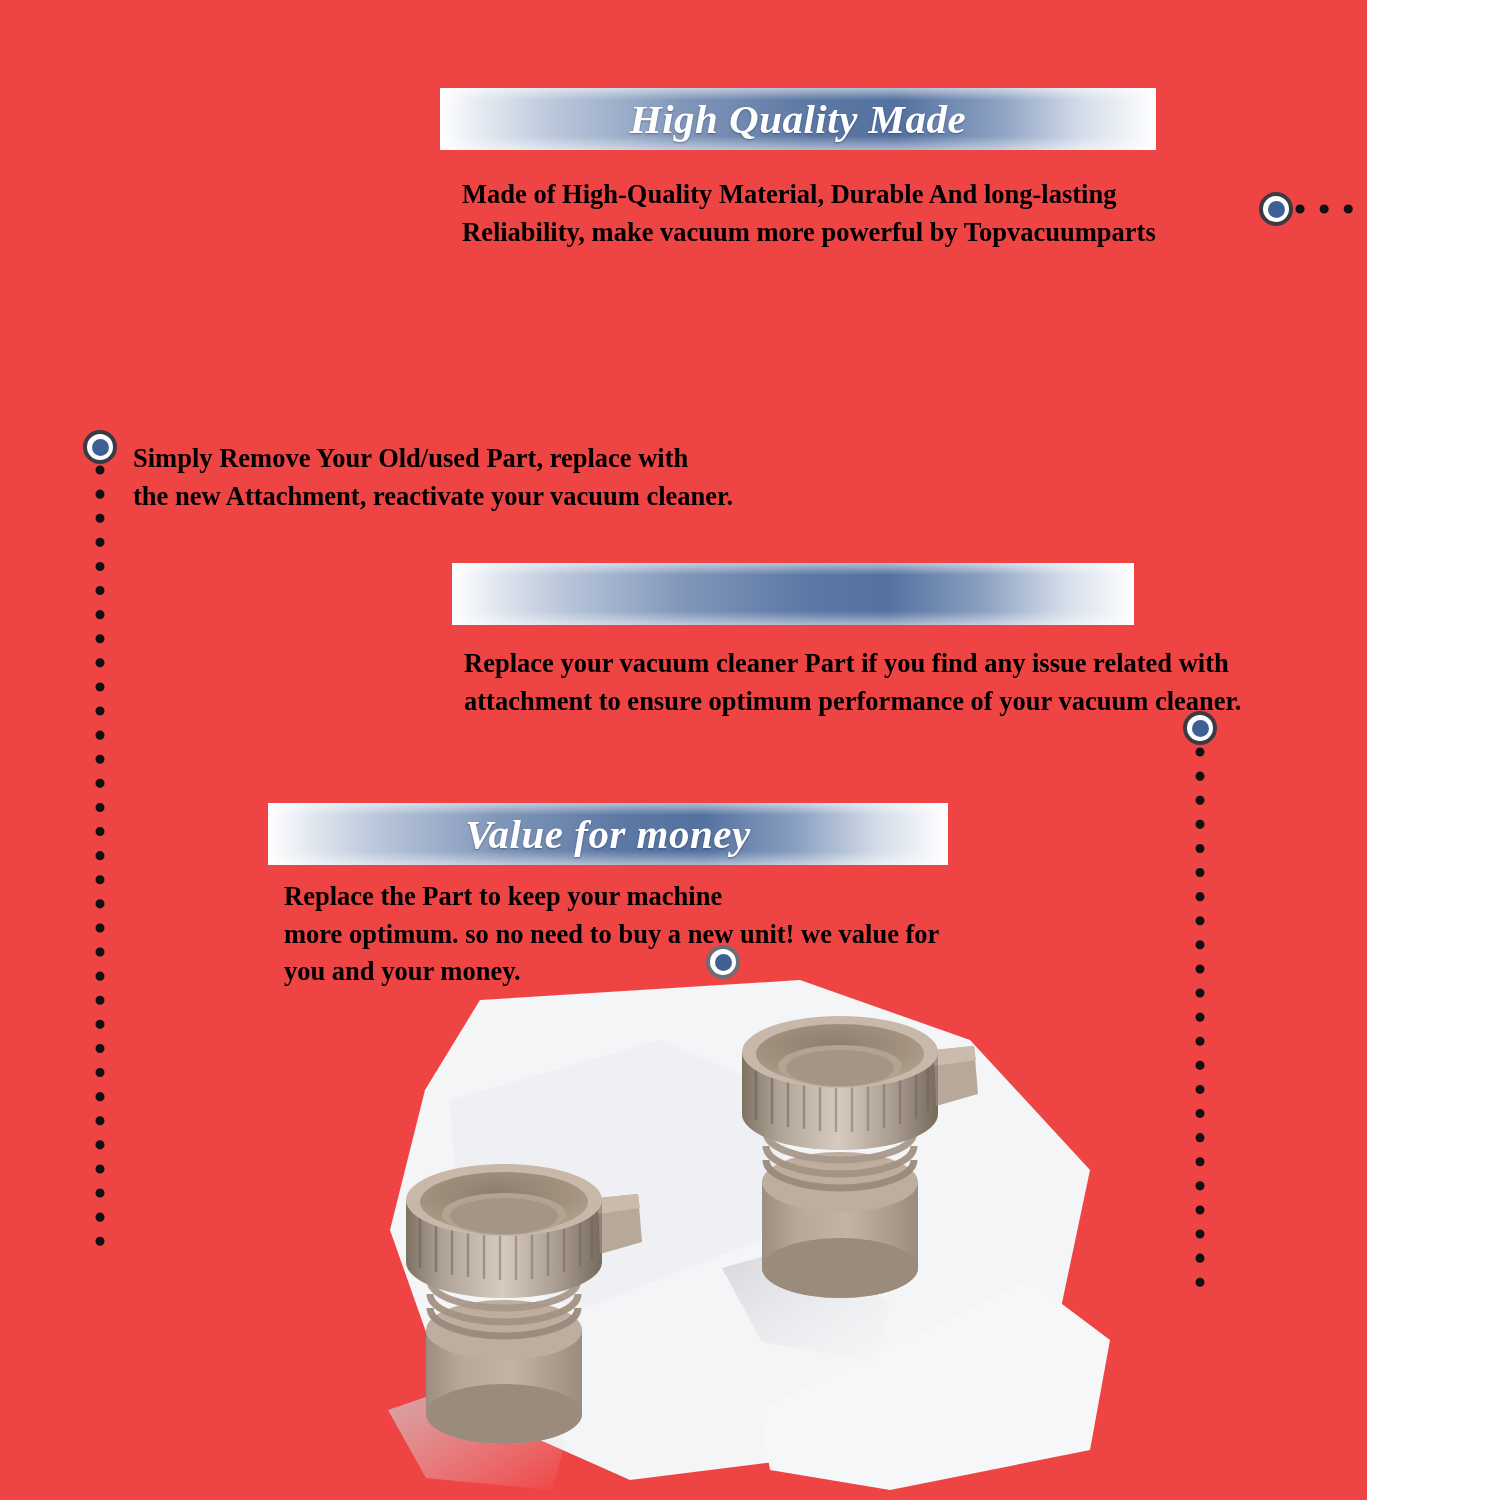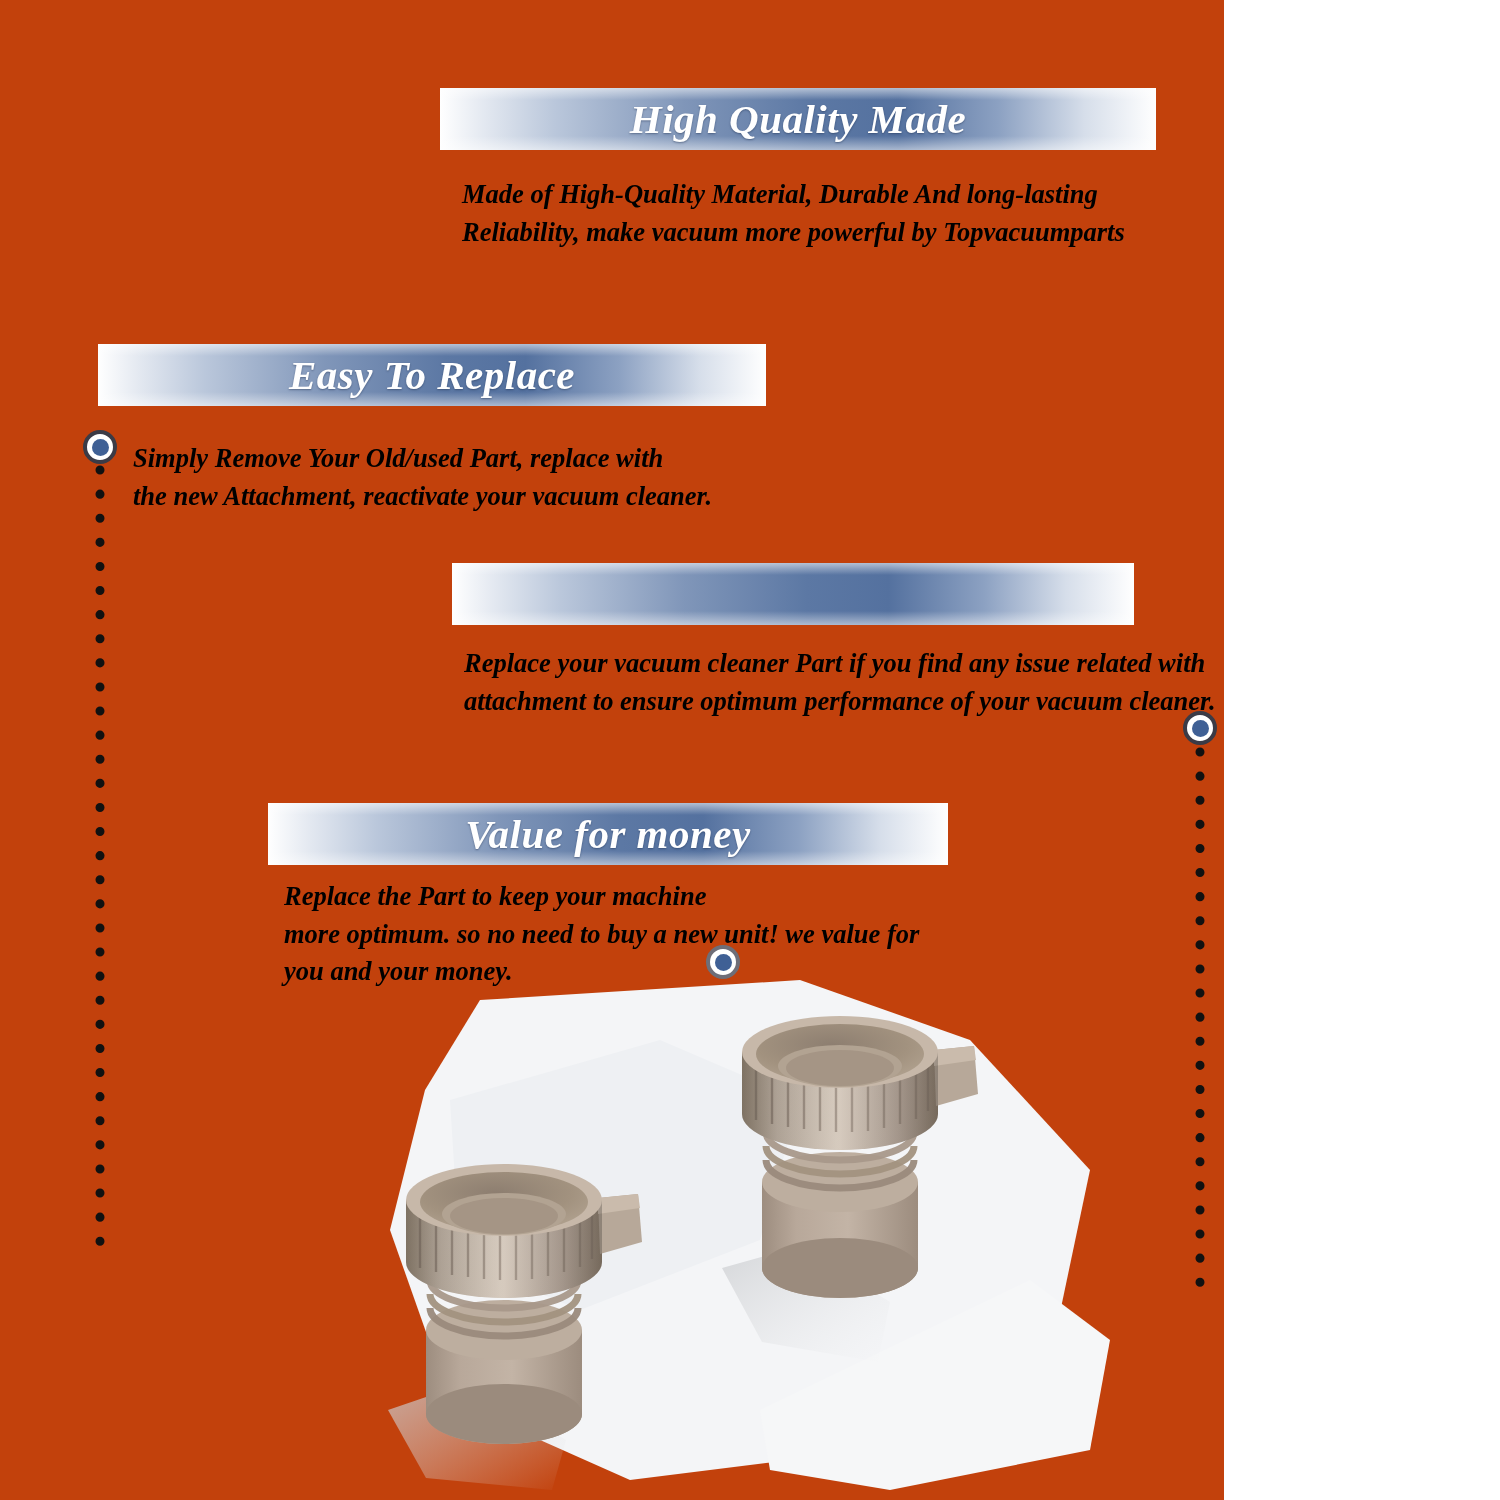--- a/index.html
+++ b/index.html
@@ -4,21 +4,21 @@
 <title>Product Feature Infographic</title>
 <style>
   html,body{margin:0;padding:0;}
   body{
     width:1500px;height:1500px;
     background:#ffffff;
     font-family:"Liberation Serif", serif;
     overflow:hidden;
     position:relative;
   }
-  #stage{position:absolute;left:0;top:0;width:1224px;height:1500px;overflow:hidden;background:#c2410c;}
+  #stage{position:absolute;left:0;top:0;width:1323px;height:1500px;overflow:hidden;background:#ef4444;padding-left:44px;}
 
   
   .bg-poly{position:absolute;pointer-events:none;}
 
   
   .dots-svg{position:absolute;left:0;top:0;width:1500px;height:1500px;pointer-events:none;}
 
   
   .node{
     position:absolute;
@@ -75,21 +75,20 @@
     font-size:41px;
     letter-spacing:.5px;
     white-space:nowrap;
     text-shadow:0 1px 2px rgba(25,40,70,.45);
   }
 
   
   .para{
     position:absolute;
     color:#000000;
-    font-style:italic;
     font-weight:bold;
     font-size:26.5px;
     line-height:1.42;
     white-space:pre-line;
     letter-spacing:0px;
   }
 
   
   #product{position:absolute;left:330px;top:1010px;width:780px;height:500px;}
 </style>
@@ -137,24 +136,20 @@
   </svg>
 
   <div class="banner" style="left:440px;top:88px;width:716px;">
     <div class="bnr-bg"></div>
     <div class="bnr-title">High Quality Made</div>
   </div>
   <div class="para" style="left:462px;top:176px;width:760px;">Made of  High-Quality Material, Durable And long-lasting
 Reliability, make vacuum more powerful by Topvacuumparts</div>
   <div class="node" style="left:1259px;top:192px;"></div>
 
-  <div class="banner" style="left:98px;top:344px;width:668px;">
-    <div class="bnr-bg"></div>
-    <div class="bnr-title">Easy To Replace</div>
-  </div>
   <div class="para" style="left:133px;top:440px;width:780px;">Simply Remove Your Old/used Part, replace with
 the new Attachment, reactivate your vacuum cleaner.</div>
   <div class="node" style="left:83px;top:430px;"></div>
 
   <div class="banner" style="left:452px;top:563px;width:682px;">
     <div class="bnr-bg"></div>
   </div>
   <div class="para" style="left:464px;top:645px;width:860px;">Replace your vacuum cleaner Part if you find any issue related with
 attachment to ensure optimum performance of your vacuum cleaner.</div>
   <div class="node" style="left:1183px;top:711px;"></div>

